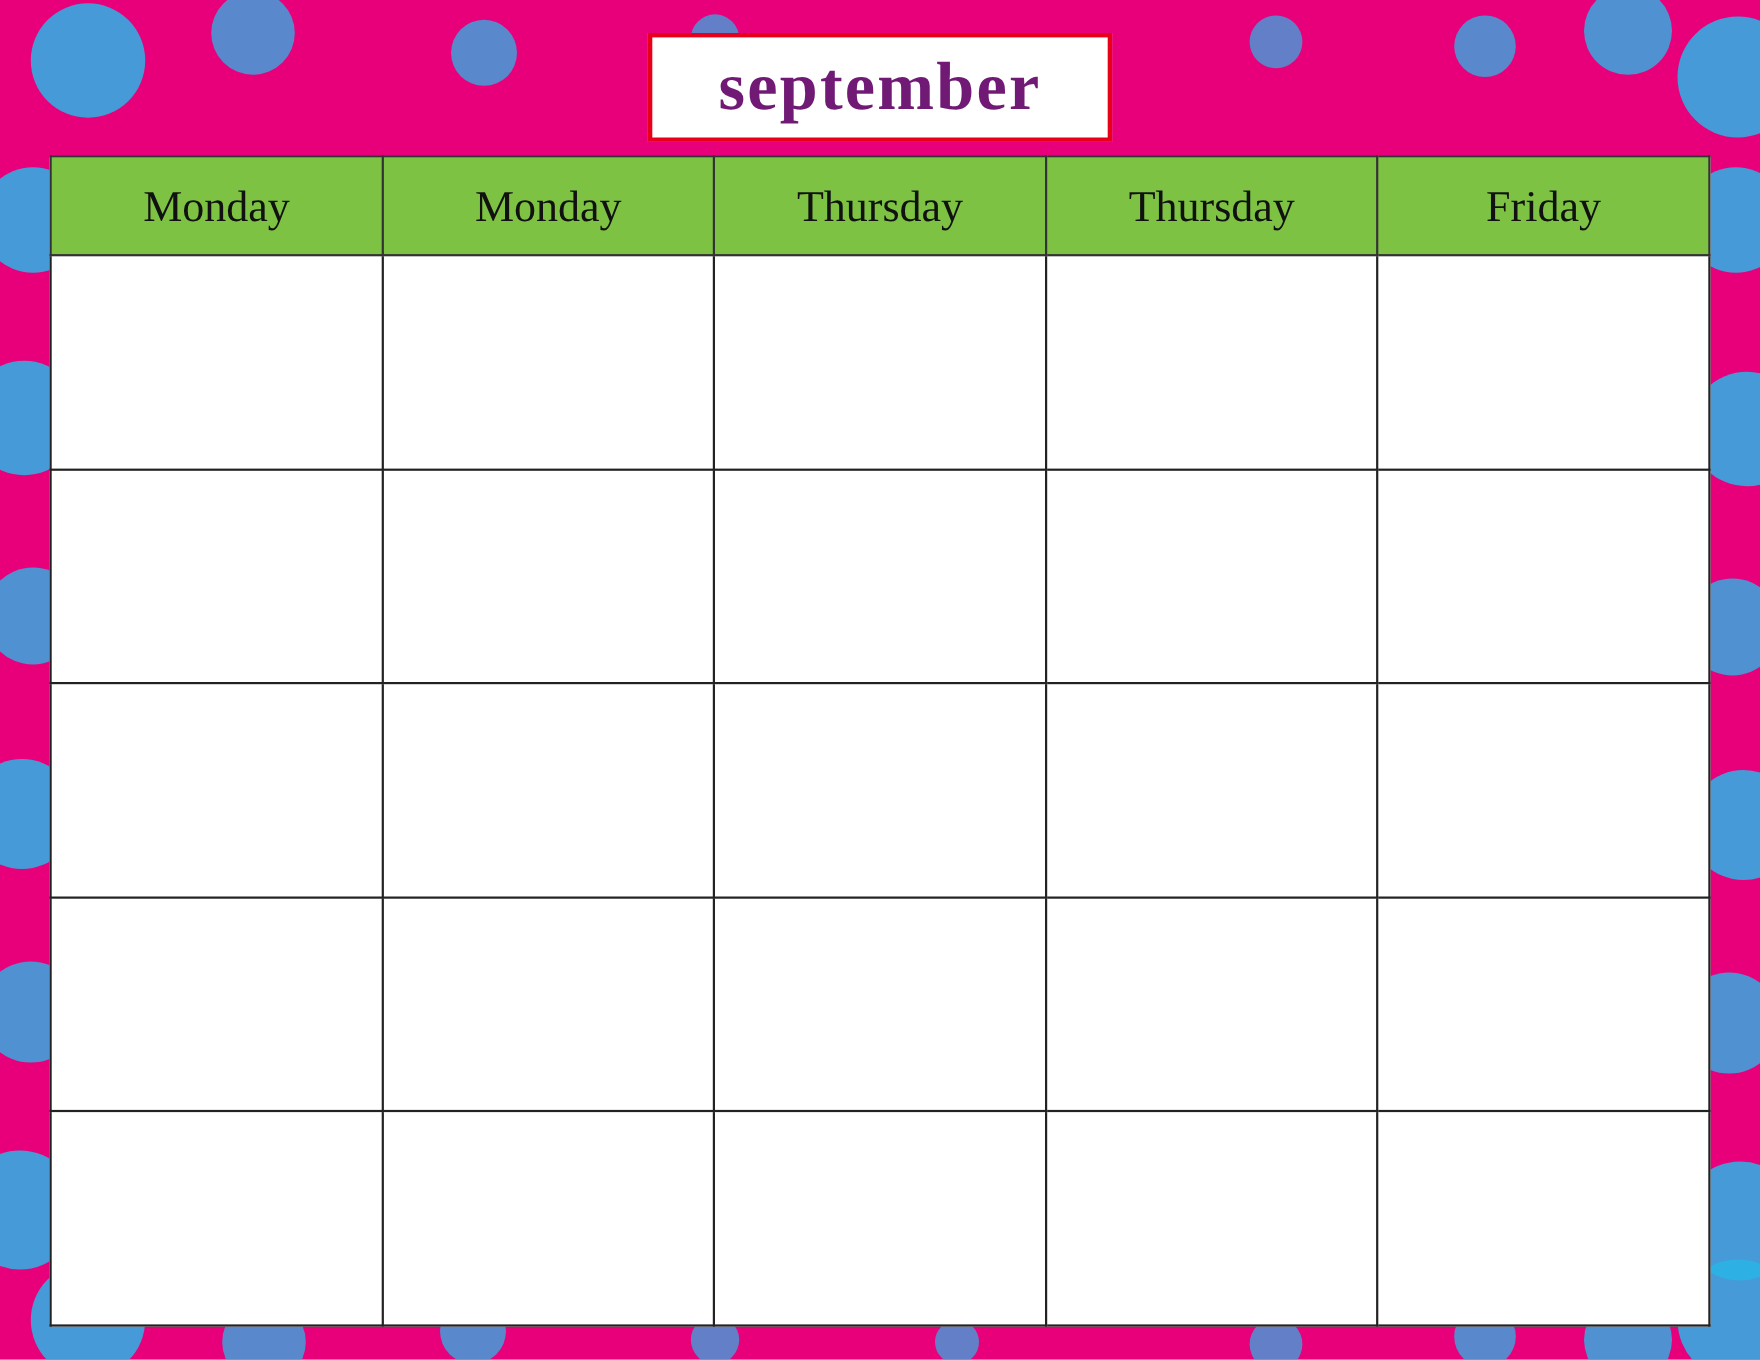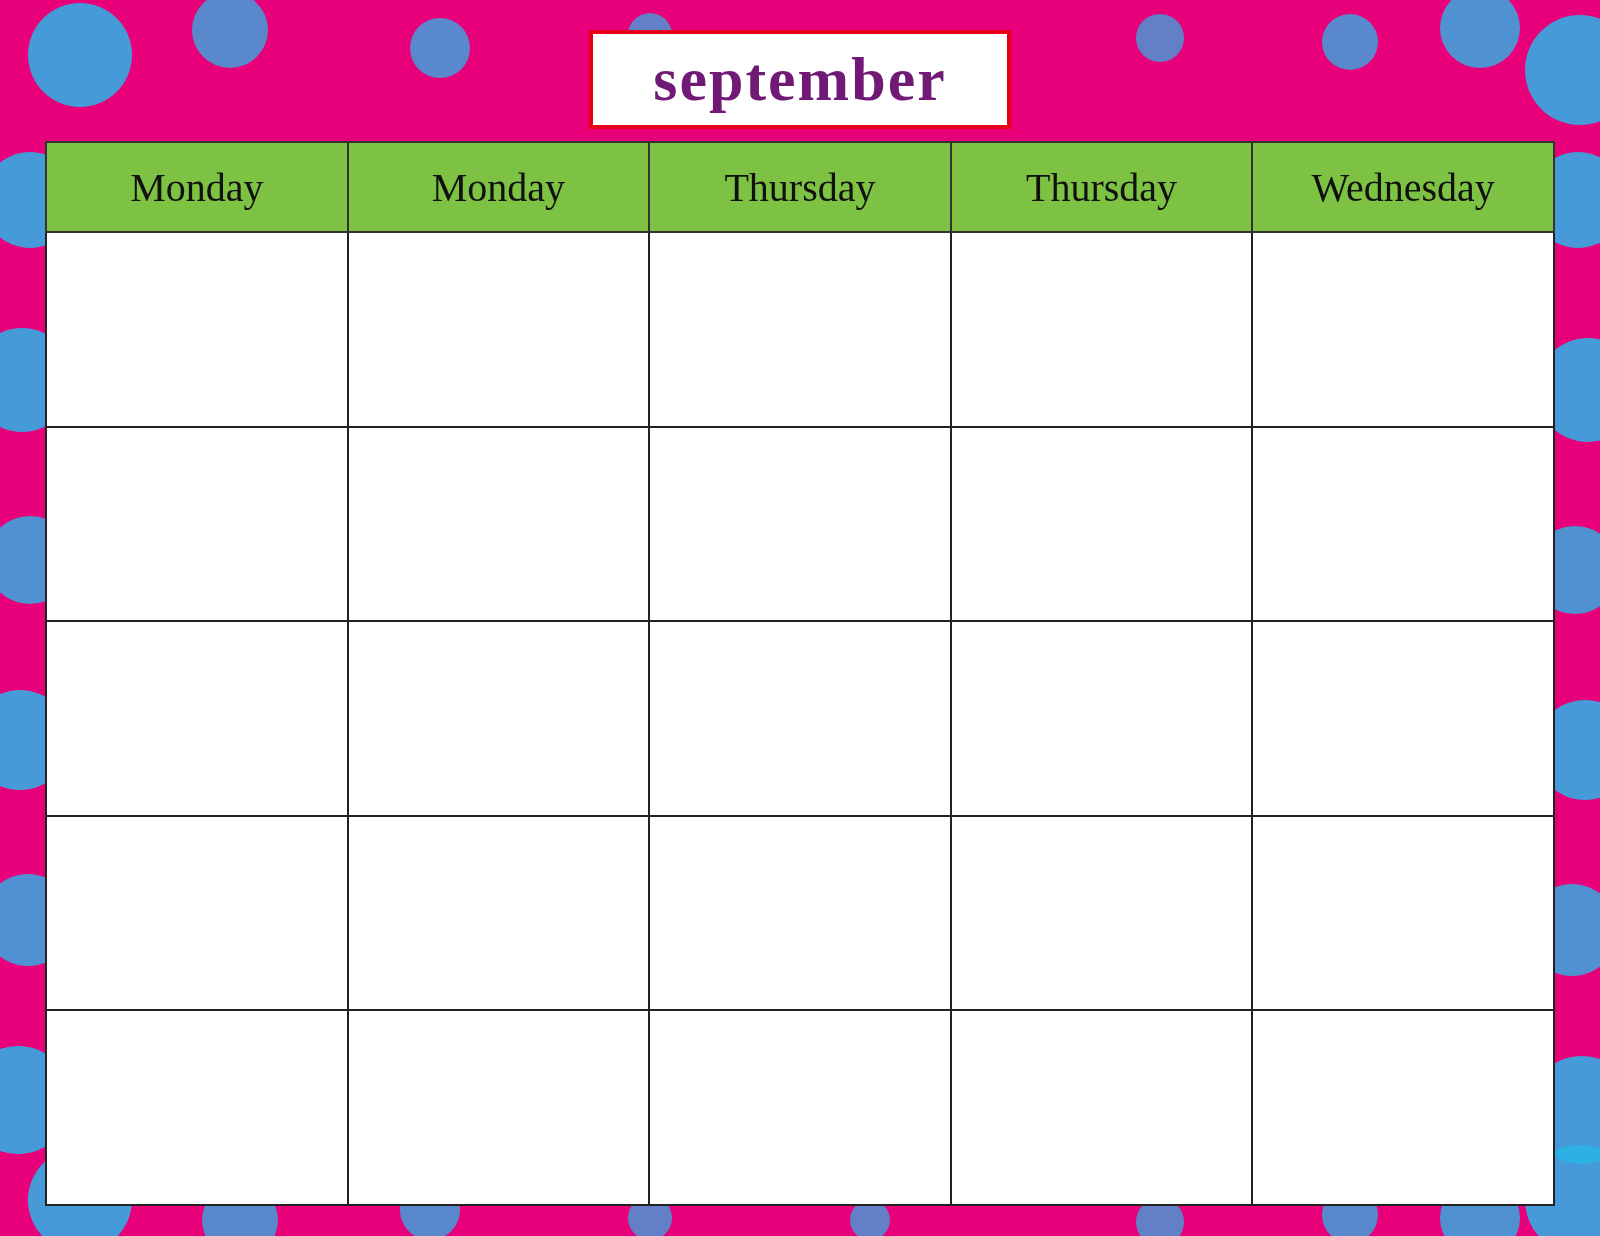--- a/index.html
+++ b/index.html
@@ -131,21 +131,21 @@
     <span class="title-text">september</span>
   </div>
 
   <table class="calendar-table">
     <thead>
       <tr>
         <th>Monday</th>
         <th>Monday</th>
         <th>Thursday</th>
         <th>Thursday</th>
-        <th>Wednesday</th>
+        <th>Friday</th>
       </tr>
     </thead>
     <tbody>
       <tr>
         <td></td>
         <td></td>
         <td></td>
         <td></td>
         <td></td>
       </tr>

